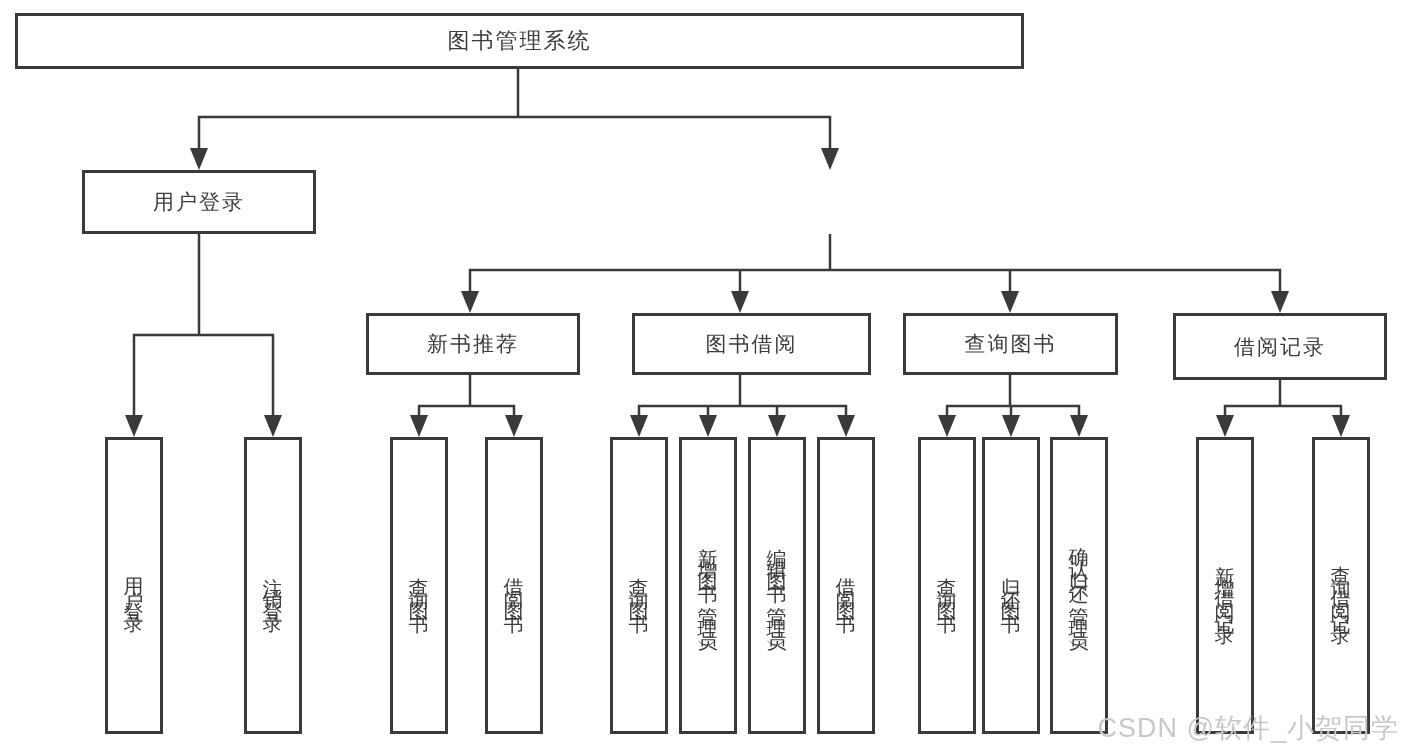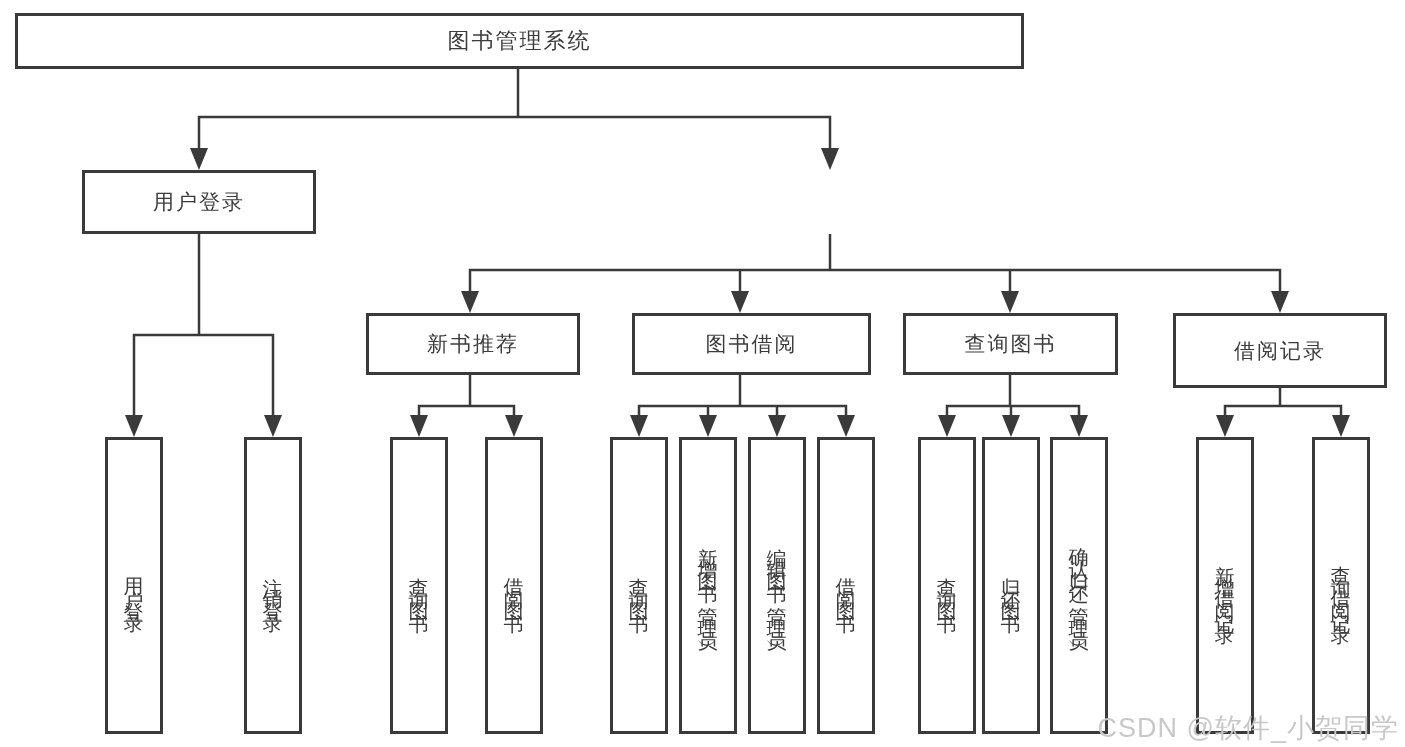--- a/index.html
+++ b/index.html
@@ -115,21 +115,21 @@
     </g>
   </svg>
 
   <div class="node hbox root-box" style="left:15px;top:13px;width:1009px;height:56px">图书管理系统</div>
 
   <div class="node hbox" style="left:82px;top:170px;width:234px;height:64px">用户登录</div>
 
   <div class="node hbox" style="left:366px;top:313px;width:214px;height:62px">新书推荐</div>
   <div class="node hbox" style="left:632px;top:313px;width:239px;height:62px">图书借阅</div>
   <div class="node hbox" style="left:903px;top:313px;width:215px;height:62px">查询图书</div>
-  <div class="node hbox" style="left:1173px;top:313px;width:214px;height:75px">借阅记录</div>
+  <div class="node hbox" style="left:1173px;top:313px;width:214px;height:67px">借阅记录</div>
 
   <div class="node vbox" style="left:105px;top:437px;width:58px;height:297px">用户登录</div>
   <div class="node vbox" style="left:244px;top:437px;width:58px;height:297px">注销登录</div>
 
   <div class="node vbox" style="left:390px;top:437px;width:58px;height:297px">查询图书</div>
   <div class="node vbox" style="left:485px;top:437px;width:58px;height:297px">借阅图书</div>
 
   <div class="node vbox" style="left:610px;top:437px;width:58px;height:297px">查询图书</div>
   <div class="node vbox" style="left:679px;top:437px;width:58px;height:297px">新增图书（管理员）</div>
   <div class="node vbox" style="left:748px;top:437px;width:58px;height:297px">编辑图书（管理员）</div>

